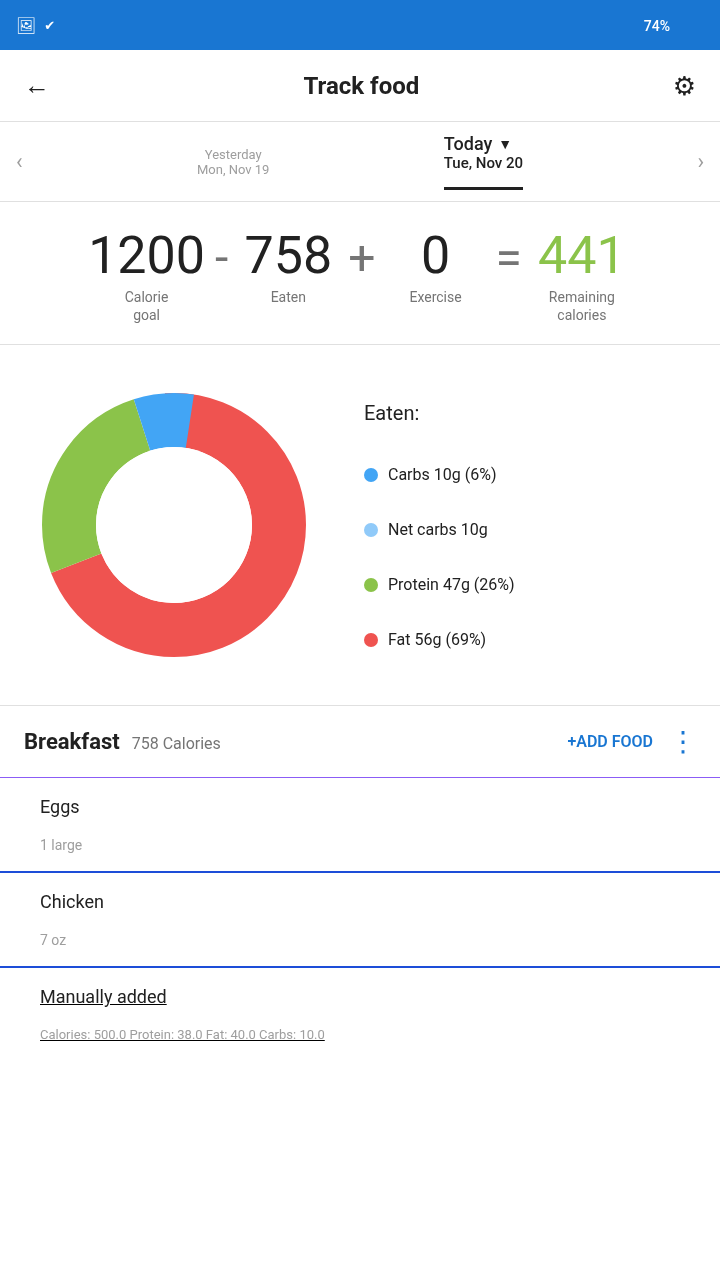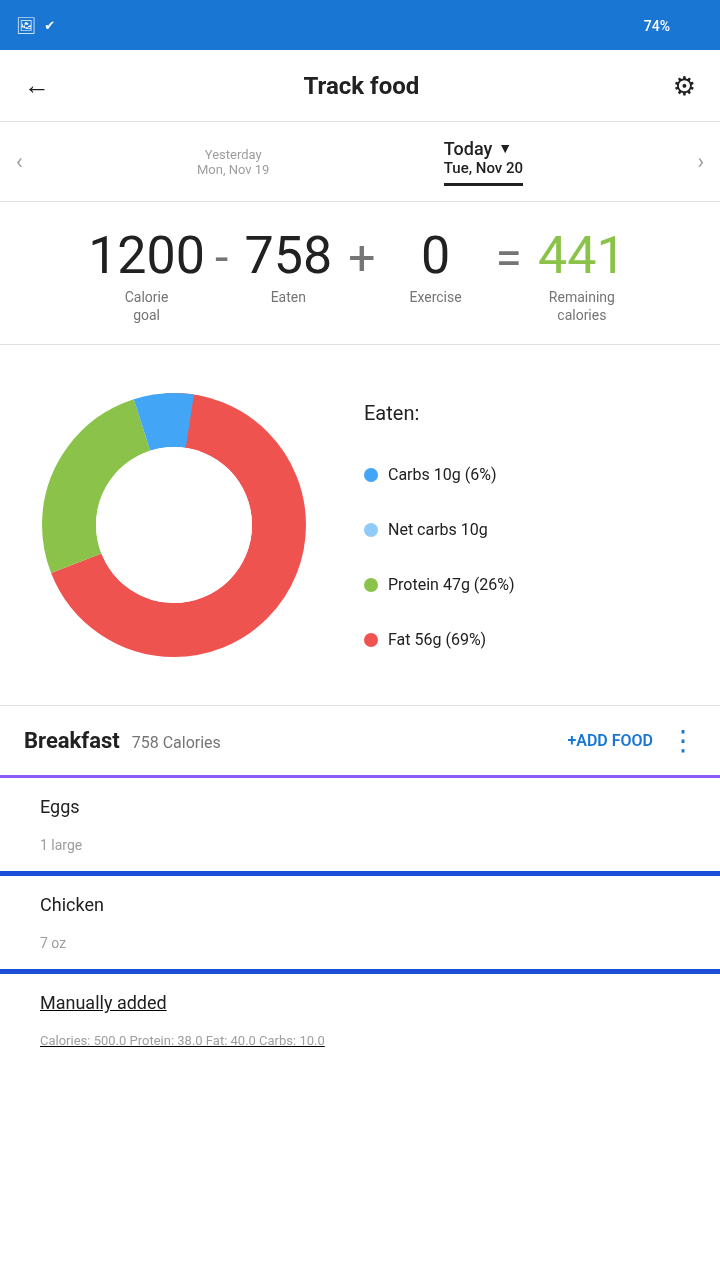--- a/index.html
+++ b/index.html
@@ -39,21 +39,21 @@
       height: 80px;
       background: #fff;
       display: flex;
       align-items: center;
       justify-content: space-between;
       padding: 0 16px;
       border-bottom: 1px solid #e0e0e0;
     }
     .date-nav-yesterday { text-align: center; color: #9e9e9e; font-size: 16px; }
     .date-nav-yesterday .date-label { font-size: 13px; }
-    .date-nav-today { text-align: center; color: #212121; font-size: 18px; font-weight: 500; border-bottom: 3px solid #212121; padding-bottom: 6px; }
+    .date-nav-today { text-align: center; color: #212121; font-size: 18px; font-weight: 500; border-bottom: 3px solid #212121; padding-bottom: 15px; }
     .date-nav-today .date-sub { font-size: 15px; color: #212121; }
     .date-nav-today-inner { display: flex; align-items: center; gap: 6px; }
     .nav-arrow { font-size: 22px; color: #9e9e9e; cursor: pointer; }
 
     
     .calorie-summary {
       width: 720px;
       padding: 28px 30px 20px;
       background: #fff;
       border-bottom: 1px solid #e0e0e0;
@@ -82,35 +82,35 @@
     .legend-dot { width: 14px; height: 14px; border-radius: 50%; flex-shrink: 0; }
 
     
     .section-header {
       width: 720px;
       height: 72px;
       background: #fff;
       display: flex;
       align-items: center;
       padding: 0 24px;
-      border-bottom: 3px solid #8b5cf6;
+      border-bottom: 1px solid #8b5cf6;
       justify-content: space-between;
     }
     .section-header-left { display: flex; align-items: baseline; gap: 12px; }
     .section-title { font-size: 22px; font-weight: 700; color: #212121; }
     .section-calories { font-size: 16px; color: #757575; }
     .section-header-right { display: flex; align-items: center; gap: 16px; }
     .add-food-btn { font-size: 16px; color: #1976D2; font-weight: 600; cursor: pointer; }
     .more-icon { font-size: 22px; color: #1976D2; cursor: pointer; letter-spacing: -1px; }
 
     
     .food-item {
       width: 720px;
       padding: 18px 40px;
-      border-bottom: 5px solid #1d4ed8;
+      border-bottom: 2px solid #1d4ed8;
       background: #fff;
     }
     .food-name { font-size: 18px; color: #212121; }
     .food-detail { font-size: 14px; color: #9e9e9e; margin-top: 20px; }
 
     
     .food-item-last {
       width: 720px;
       padding: 18px 40px;
       background: #fff;

